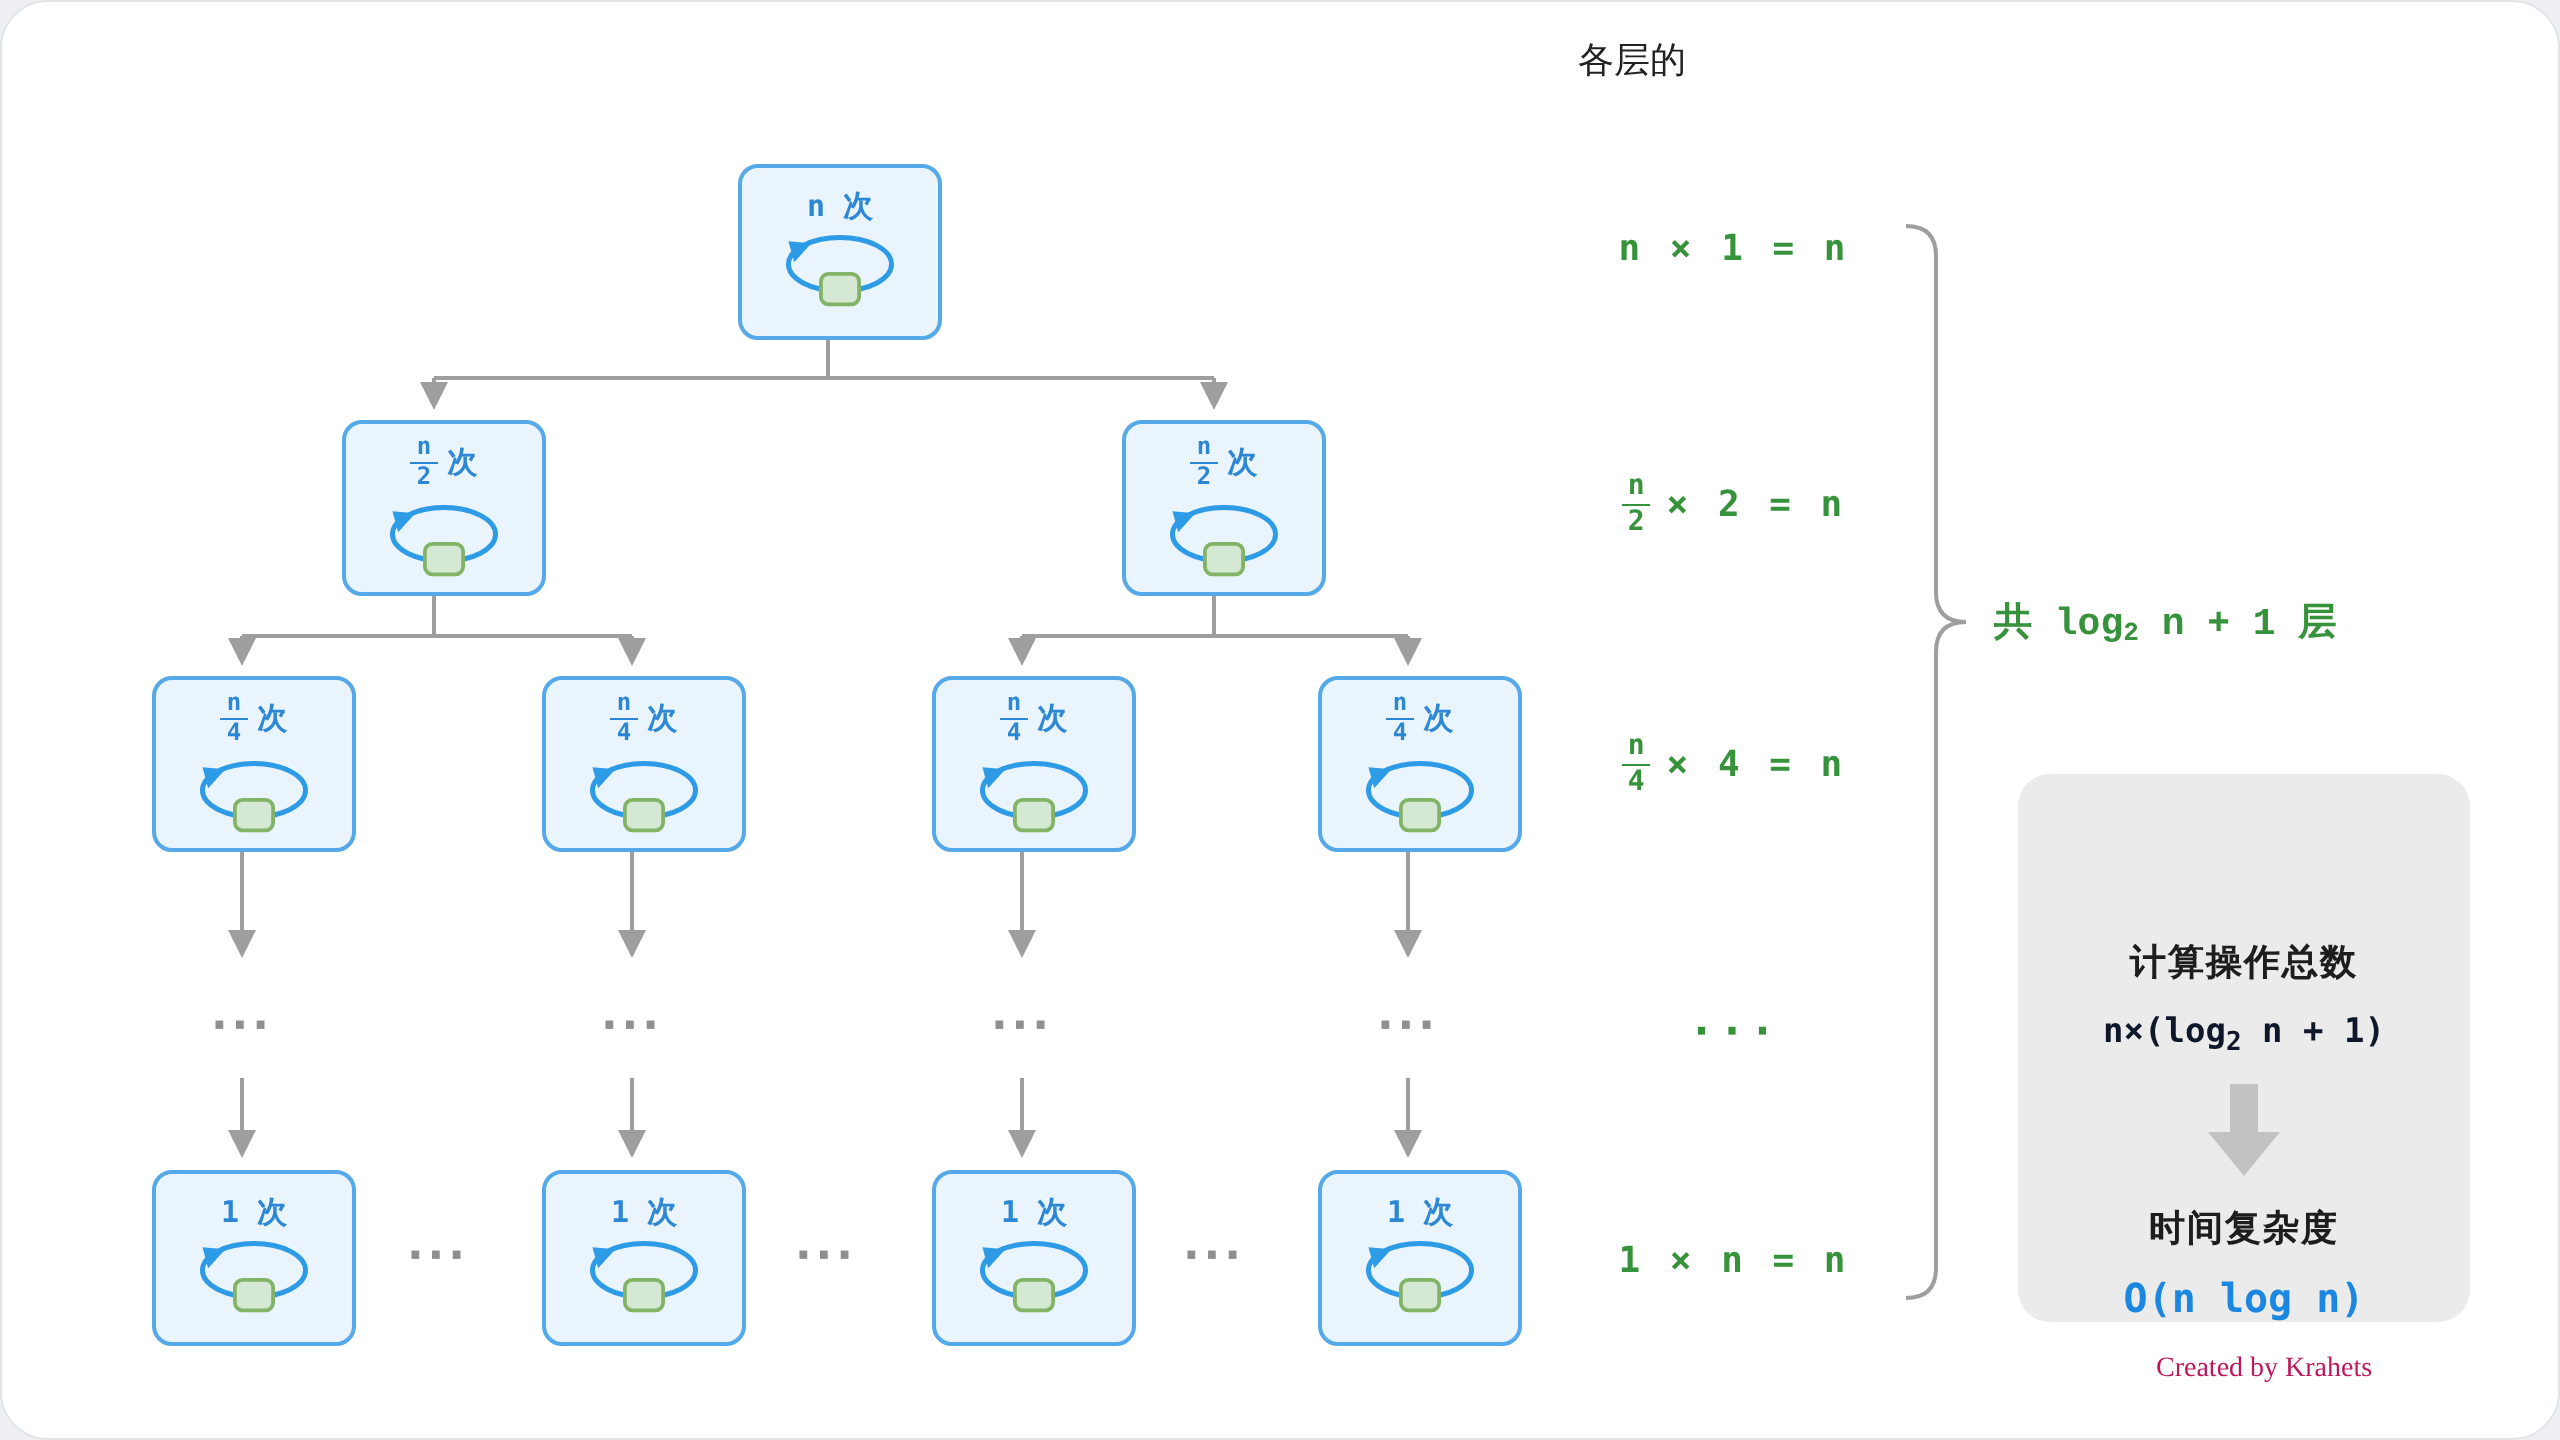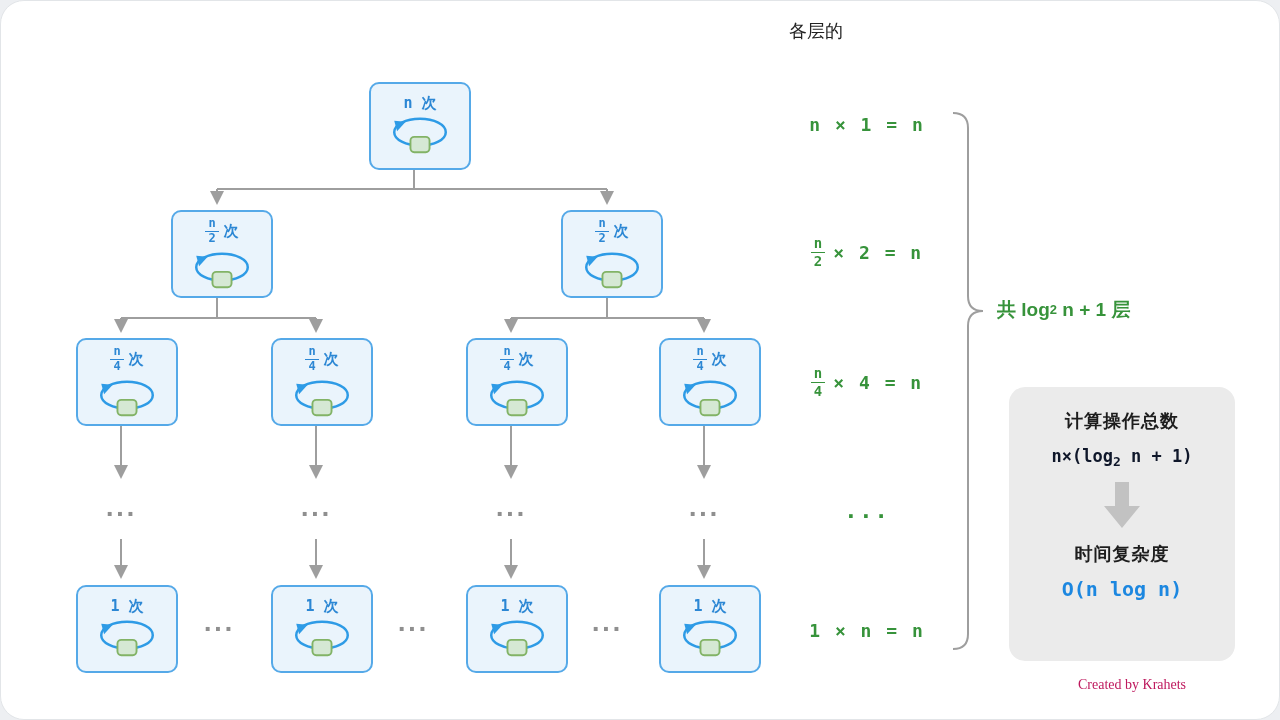--- a/index.html
+++ b/index.html
@@ -50,32 +50,32 @@
     display:flex;align-items:center;justify-content:center;gap:8px;
     color:#37933B;font-family:"DejaVu Sans Mono", monospace;
     font-weight:bold;font-size:18px;letter-spacing:2px;
   }
   .formula-row .frac{font-size:14px;letter-spacing:0;}
   .formula-row.dots-row{font-size:22px;letter-spacing:2px;}
 
   
   .brace-label{
     position:absolute;left:996px;top:296px;height:28px;
-    display:flex;
-    color:#37933B;font-family:Liberation Sans, sans-serif;
+    display:flex;align-items:center;
+    color:#37933B;font-family:Liberation Mono, monospace;
     font-weight:bold;font-size:19px;white-space:pre;
   }
   .subsc{font-size:13px;position:relative;top:5px;}
 
   
   .panel{
     position:absolute;left:1008px;top:386px;width:226px;height:274px;
     background:#EBEBEB;border-radius:16px;
     display:flex;flex-direction:column;align-items:center;
-    padding-top:22px;box-sizing:border-box;
+    padding-top:22px;box-sizing:border-box;justify-content:flex-end;
   }
   .panel-title{
     color:#1d1d1d;font-size:18px;font-weight:bold;letter-spacing:1px;
     font-family:"DejaVu Sans", sans-serif;
   }
   .panel-formula{
     margin-top:13px;display:flex;align-items:center;
     color:#0f172a;font-family:"DejaVu Sans Mono", monospace;
     font-weight:bold;font-size:17px;white-space:pre;
   }

